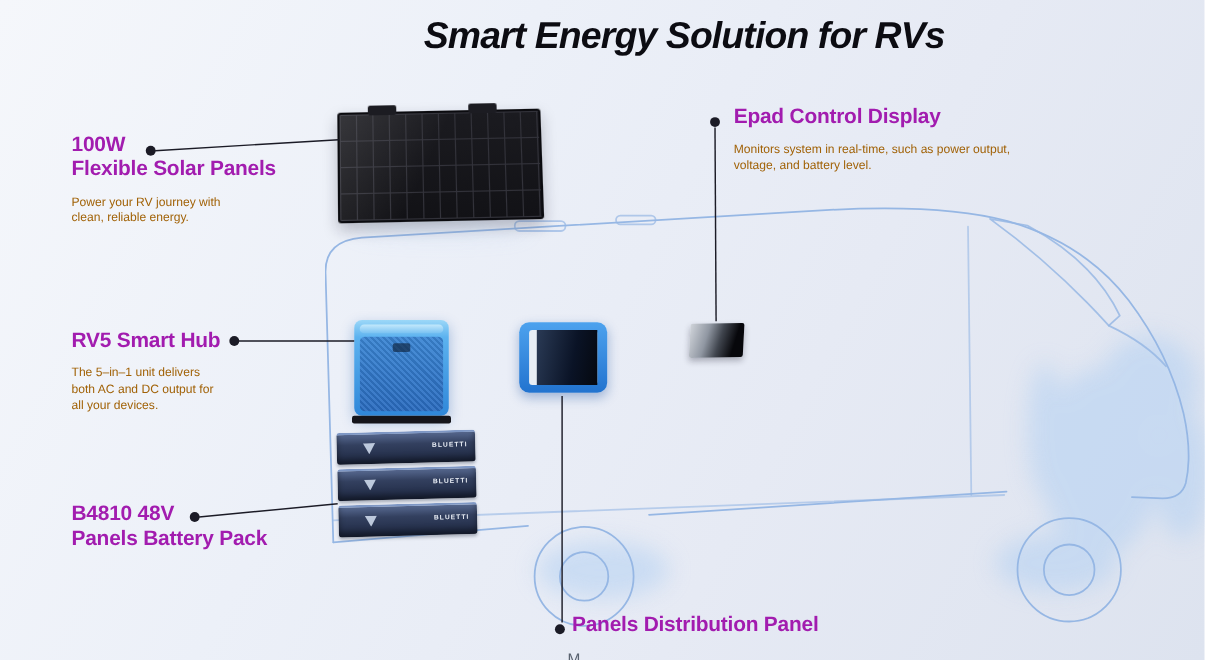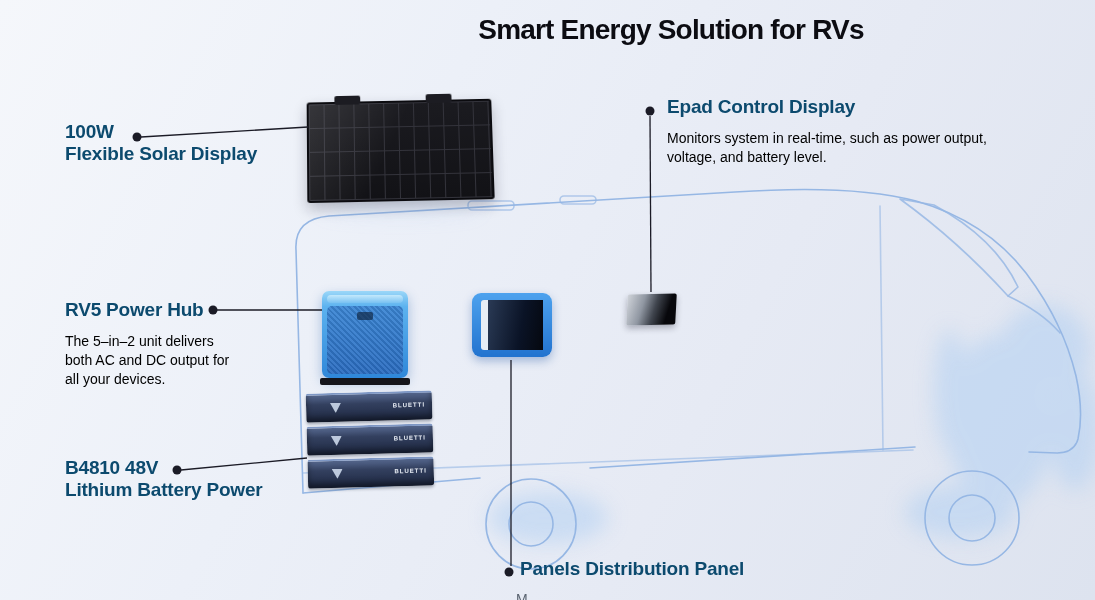--- a/index.html
+++ b/index.html
@@ -10,43 +10,44 @@
     overflow: hidden;
     font-family: "Liberation Sans", sans-serif;
   }
   body {
     position: relative;
     background: linear-gradient(118deg, #f5f7fb 0%, #ecf0f8 35%, #e6eaf4 65%, #dde3ef 100%);
   }
   .abs { position: absolute; }
 
   .page-title {
-    left: 671px; top: 14px;
+    left: 622px; top: 14px;
     transform: translateX(-50%);
-    font-size: 28px;
+    font-size: 34px;
     font-weight: 800;
     letter-spacing: -0.8px;
     color: #0c0c12;
     white-space: nowrap;
     z-index: 6;
+    font-style: italic;
   }
 
   .callout { z-index: 6; }
   .heading {
     font-size: 19px;
     font-weight: 700;
-    color: #0c4a6e;
+    color: #a21caf;
     line-height: 1.18;
     letter-spacing: -0.2px;
     white-space: pre-line;
   }
   .desc {
     margin-top: 11px;
-    font-size: 14px;
-    color: #000000;
+    font-size: 11px;
+    color: #a16207;
     line-height: 1.33;
     white-space: pre-line;
   }
   .co-solar   { left: 65px;  top: 121px; width: 230px; }
   .co-hub     { left: 65px;  top: 299px; width: 200px; }
   .co-battery { left: 65px;  top: 457px; width: 220px; }
   .co-epad    { left: 667px; top: 96px;  width: 390px; }
   .co-epanel  { left: 520px; top: 558px; width: 300px; }
   .co-epanel-desc { left: 516px; top: 591px; width: 300px; font-size: 14px; color: #5a6370; z-index: 6; }
 
@@ -234,37 +235,39 @@
 <div class="abs epanel">
   <div class="epanel-inner">
     <div class="epanel-door"></div>
   </div>
 </div>
 
 <div class="abs epad"></div>
 
 <div class="abs callout co-solar">
   <div class="heading">100W
-Flexible Solar Display</div>
+Flexible Solar Panels</div>
+  <div class="desc">Power your RV journey with
+clean, reliable energy.</div>
 </div>
 
 <div class="abs callout co-epad">
   <div class="heading">Epad Control Display</div>
   <div class="desc">Monitors system in real-time, such as power output,
 voltage, and battery level.</div>
 </div>
 
 <div class="abs callout co-hub">
-  <div class="heading">RV5 Power Hub</div>
-  <div class="desc">The 5–in–2 unit delivers
+  <div class="heading">RV5 Smart Hub</div>
+  <div class="desc">The 5–in–1 unit delivers
 both AC and DC output for
 all your devices.</div>
 </div>
 
 <div class="abs callout co-battery">
   <div class="heading">B4810 48V
-Lithium Battery Power</div>
+Panels Battery Pack</div>
 </div>
 
 <div class="abs callout co-epanel">
   <div class="heading">Panels Distribution Panel</div>
 </div>
 <div class="abs co-epanel-desc">M</div>
 
 </body></html>

